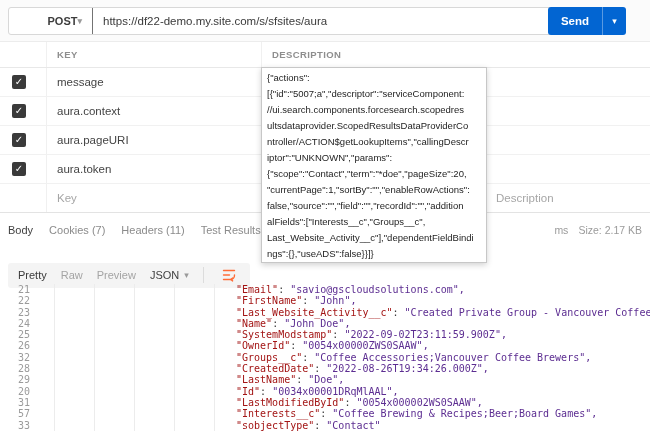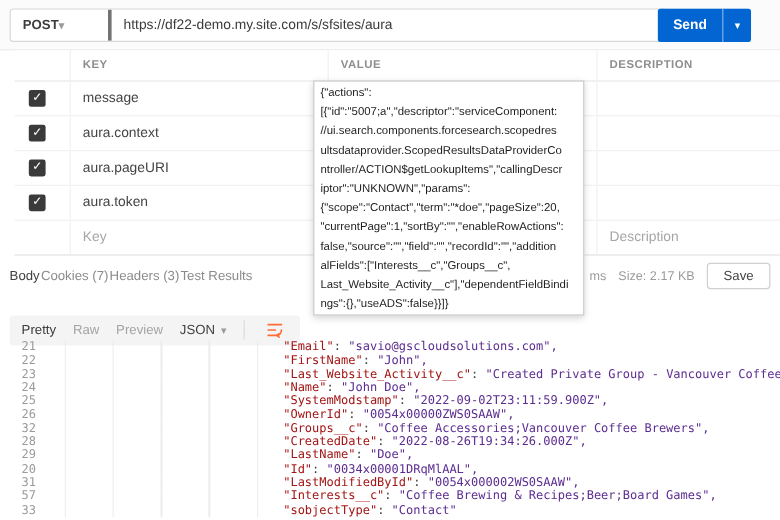--- a/index.html
+++ b/index.html
@@ -3,49 +3,49 @@
 <meta charset="utf-8">
 <style>
   * { margin:0; padding:0; box-sizing:border-box; }
   html,body { background:#fff; }
   body { font-family:"Liberation Sans", sans-serif; color:#333; }
   .app { position:relative; width:650px; height:433px; background:#fff; overflow:hidden; font-size:12px; }
 
   
   .topbar { position:absolute; top:0; left:0; right:0; height:42px; background:#fbfbfb; border-bottom:1px solid #ececec; }
   .req-box { position:absolute; left:8px; top:7px; width:548px; height:28px; border:1px solid #d8d8d8; border-radius:3px; background:#fff; display:flex; align-items:center; overflow:hidden; }
-  .method { width:84px; height:100%; border-right:3px solid #737373; display:flex; align-items:center; justify-content:flex-start; padding:0 10px; font-weight:bold; font-size:11px; color:#3d3d3d; cursor:pointer; flex:none; }
+  .method { width:84px; height:100%; border-right:1px solid #737373; display:flex; align-items:center; justify-content:flex-end; padding:0 10px; font-weight:bold; font-size:11px; color:#3d3d3d; cursor:pointer; flex:none; }
   .chev { color:#9a9a9a; font-size:9px; line-height:1; }
   .url { flex:1; padding:0 10px; font-size:11.5px; color:#3a3a3a; white-space:nowrap; overflow:hidden; }
   .send-btn { position:absolute; right:24px; top:7px; height:28px; display:flex; border-radius:3px; overflow:hidden; }
   .send-main { background:var(--accent-blue,#0265d2); color:#fff; font-size:11.5px; font-weight:bold; display:flex; align-items:center; justify-content:center; width:54px; cursor:pointer; }
   .send-caret { background:var(--accent-blue,#0265d2); border-left:1px solid rgba(255,255,255,.35); width:24px; display:flex; align-items:center; justify-content:center; cursor:pointer; }
   .send-caret .chev { color:#fff; }
 
   
-  .params { position:absolute; top:42px; left:12px; right:0; height:171px; background:#fff;text-align:center; }
+  .params { position:absolute; top:42px; left:0; right:0; height:171px; background:#fff;text-align:center; }
   .p-header, .p-row { display:flex; align-items:center; }
   .p-header { height:26px; border-bottom:1px solid #e8e8e8; color:#8e8e8e; font-size:9.5px; font-weight:600; letter-spacing:.4px; }
   .p-row { height:29px; border-bottom:1px solid #f1f1f1; font-size:11.5px; color:#444; }
   .p-row.empty { border-bottom:1px solid #e3e3e3; }
   .cell { height:100%; display:flex; align-items:center; overflow:hidden; }
   .c0 { width:47px; flex:none; border-right:1px solid #f0f0f0; }
   .c1 { width:215px; flex:none; padding-left:10px; border-right:1px solid #f0f0f0; }
   .c2 { width:224px; flex:none; padding-left:10px; border-right:1px solid #f0f0f0; }
   .c3 { flex:1; padding-left:10px; }
   .ph { color:#a6a6a6; }
   .cb { width:14px; height:14px; margin-left:12px; background:#3a3a3a; border-radius:2px; color:#fff; display:flex; align-items:center; justify-content:center; cursor:pointer; }
   .tick { font-size:10px; line-height:1; }
 
   
   .value-editor { position:absolute; left:261px; top:67px; width:226px; height:196px; z-index:10; background:#fff; border:1px solid #c7c7c7; box-shadow:0 2px 6px rgba(0,0,0,.18); padding:2px 5px; font-size:9.5px; line-height:16px; color:#1d1d1d; white-space:pre; overflow:hidden; cursor:text; }
 
   
   .resp-header { position:absolute; top:213px; left:0; right:0; height:34px; display:flex; align-items:center; padding:0 8px; }
-  .resp-tabs { display:flex; align-items:center; gap:1px; font-size:11px; color:#8b8b8b; }
+  .resp-tabs { display:flex; align-items:center; gap:16px; font-size:11px; color:#8b8b8b; }
   .resp-tabs .tab { cursor:pointer; }
   .resp-tabs .tab.active { color:#3f3f3f; }
   .resp-meta { margin-left:auto; display:flex; align-items:center; gap:10px; font-size:10.5px; color:#9b9b9b; }
   .save { background:#fff; border:1px solid #d0d0d0; border-radius:3px; padding:4px 13px; font-size:11px; color:#444; font-family:inherit; cursor:pointer; }
 
   
   .view-bar { position:absolute; top:258px; left:8px; height:34px; display:flex; align-items:center; gap:10px; }
   .view-group { background:#f4f4f4; border-radius:3px; height:25px; display:flex; align-items:center; padding:0 10px; gap:14px; font-size:11px; color:#a4a4a4; }
   .view-group .mode { cursor:pointer; }
   .view-group .mode.active { color:#3a3a3a; }
@@ -82,21 +82,20 @@
       <div class="send-caret">
         <span class="chev">▾</span>
       </div>
     </div>
   </div>
 
   <div class="params">
     <div class="p-header">
       <div class="cell c0"></div>
       <div class="cell c1">KEY</div>
-      <div class="cell c2">VALUE</div>
       <div class="cell c3">DESCRIPTION</div>
     </div>
     <div>
         <div class="p-row">
           <div class="cell c0">
             <div class="cb">
               <span class="tick">✓</span>
             </div>
           </div>
           <div class="cell c1">message</div>
@@ -152,27 +151,26 @@
 "currentPage":1,"sortBy":"","enableRowActions":
 false,"source":"","field":"","recordId":"","addition
 alFields":["Interests__c","Groups__c",
 Last_Website_Activity__c"],"dependentFieldBindi
 ngs":{},"useADS":false}}]}</div>
 
   <div class="resp-header">
     <div class="resp-tabs">
         <span class="tab active">Body</span>
         <span class="tab">Cookies (7)</span>
-        <span class="tab">Headers (3)</span>
+        <span class="tab">Headers (11)</span>
         <span class="tab">Test Results</span>
       </div>
     <div class="resp-meta">
       <span>ms</span>
       <span>Size: 2.17 KB</span>
-      <button class="save">Save</button>
     </div>
   </div>
 
   <div class="view-bar">
     <div class="view-group">
       <span style="display:flex;gap:14px;">
           <span class="mode active">Pretty</span>
           <span class="mode">Raw</span>
           <span class="mode">Preview</span>
         </span>

